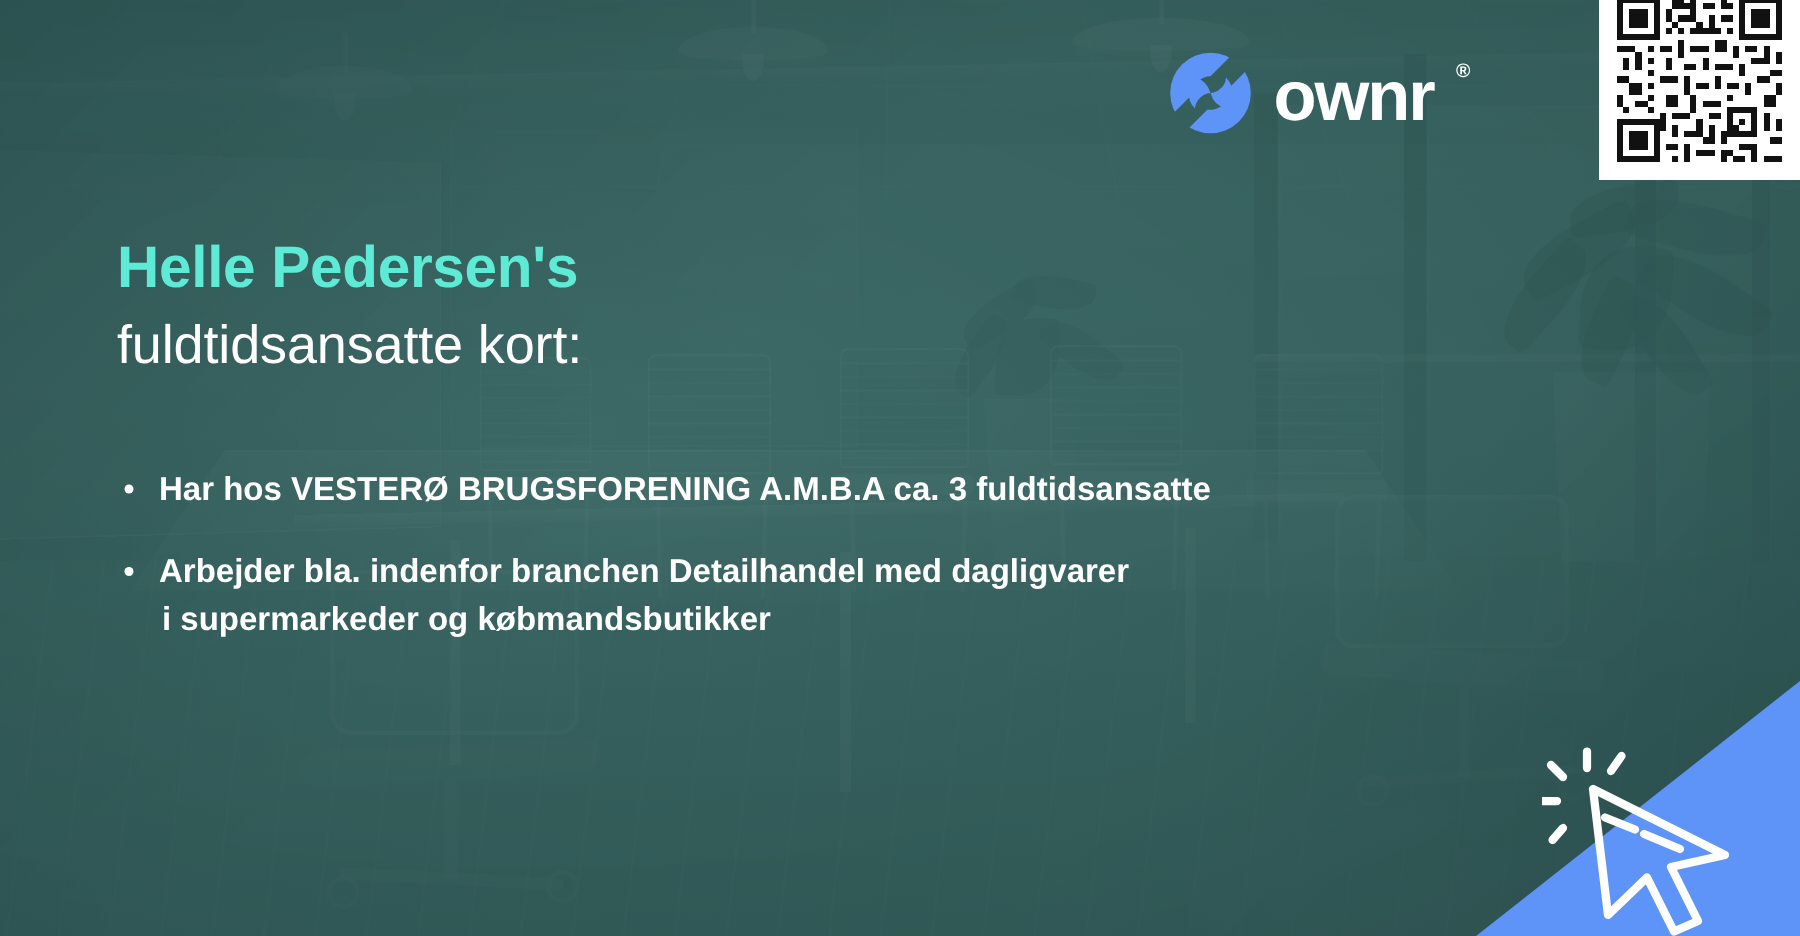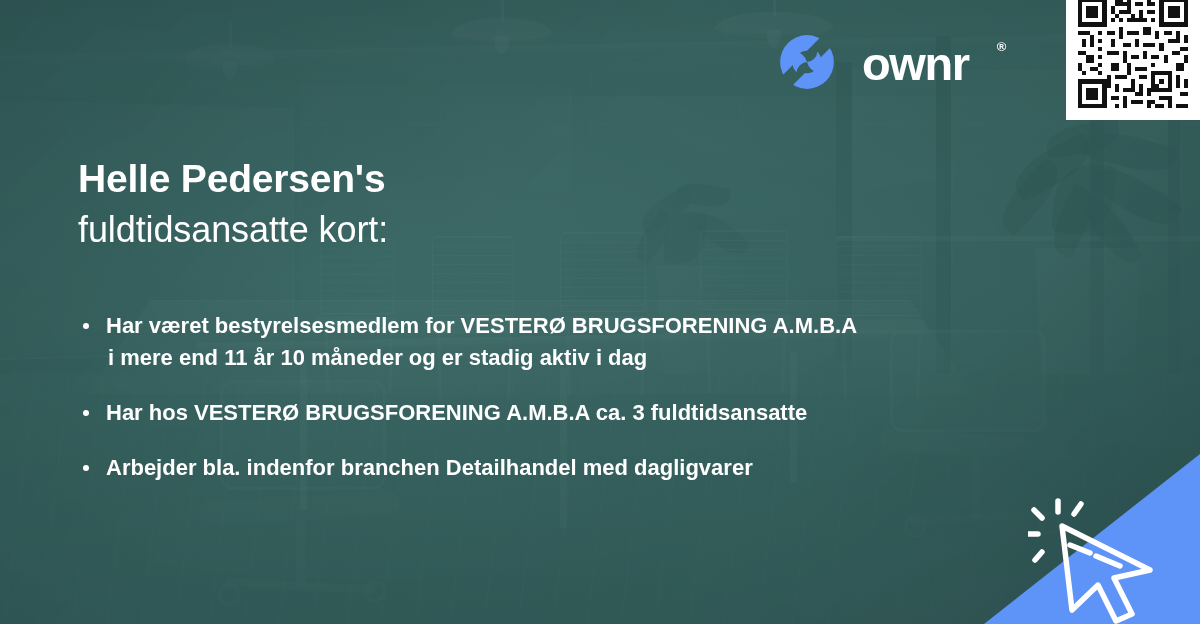--- a/index.html
+++ b/index.html
@@ -234,21 +234,21 @@
     position: absolute; inset: 0;
     background: radial-gradient(90% 80% at 30% 45%, rgba(31,112,105,.28), rgba(12,64,64,.42) 100%);
   }
 
   
   .content { position: absolute; inset: 0; }
 
   
   .brand {
     position: absolute; left: 779px; top: 34px;
-    display: flex; align-items: center; gap: 27px;
+    display: flex; align-items: center; gap: 14px;
   }
   .brand-mark { width: 56px; height: 56px; display: block; }
   .brand-word {
     font-size: 47px; font-weight: bold; color: #ffffff;
     letter-spacing: -1.4px; line-height: 1;
     position: relative; top: 1px;
   }
   .brand-reg {
     font-size: 13px; color: #ffffff; font-weight: bold;
     position: relative; top: -16px; left: 1px;
@@ -259,21 +259,21 @@
     position: absolute; left: 1066px; top: -14px;
     width: 134px; height: 134px;
     background: #ffffff;
     display: flex; align-items: center; justify-content: center;
   }
   .qr-box svg { display: block; }
 
   
   .title-block { position: absolute; left: 78px; top: 156px; }
   .title-line1 {
-    font-size: 39px; font-weight: bold; color: #ffffff;
+    font-size: 39px; font-weight: bold; color: #5eead4;
     line-height: 1.18; letter-spacing: -0.2px; margin: 0;
   }
   .title-line2 {
     font-size: 36px; font-weight: normal; color: #ffffff;
     line-height: 1.22; letter-spacing: -0.1px; margin: 6px 0 0 0;
   }
 
   
   .bullets {
     position: absolute; left: 78px; top: 310px; width: 960px;
@@ -566,30 +566,26 @@
     </div>
 
     <div class="title-block">
       <div class="title-line1">Helle Pedersen's</div>
       <div class="title-line2">fuldtidsansatte kort:</div>
     </div>
 
     <ul class="bullets">
       <li class="bullet-item">
         <span class="bullet-dot"></span>
-        <span>Har været bestyrelsesmedlem for VESTERØ BRUGSFORENING A.M.B.A</span>
-        <span class="bullet-l2">i mere end 11 år 10 måneder og er stadig aktiv i dag</span>
-      </li>
-      <li class="bullet-item">
-        <span class="bullet-dot"></span>
         <span>Har hos VESTERØ BRUGSFORENING A.M.B.A ca. 3 fuldtidsansatte</span>
       </li>
       <li class="bullet-item">
         <span class="bullet-dot"></span>
         <span>Arbejder bla. indenfor branchen Detailhandel med dagligvarer</span>
+        <span class="bullet-l2">i supermarkeder og købmandsbutikker</span>
       </li>
     </ul>
 
     <div class="corner">
       <div class="corner-tri"></div>
       <svg class="cursor-svg" width="136" height="126" viewBox="0 0 136 126" aria-hidden="true">
         <g fill="none" stroke="#ffffff" stroke-width="5.5" stroke-linecap="round" stroke-linejoin="round">
           <path d="M34 28 L122 72 L86 80 L104 116 L88 123 L70 87 L44 112 Z"></path>
           <path d="M30 14 L30 3"></path>
           <path d="M14 20 L6 12"></path>

